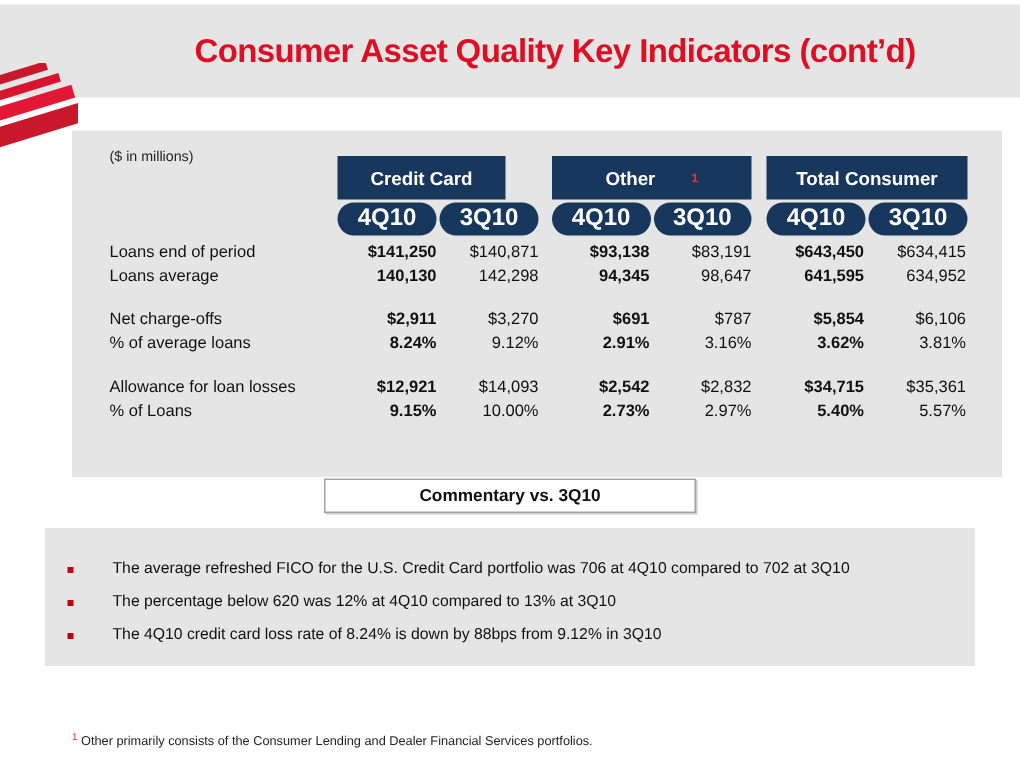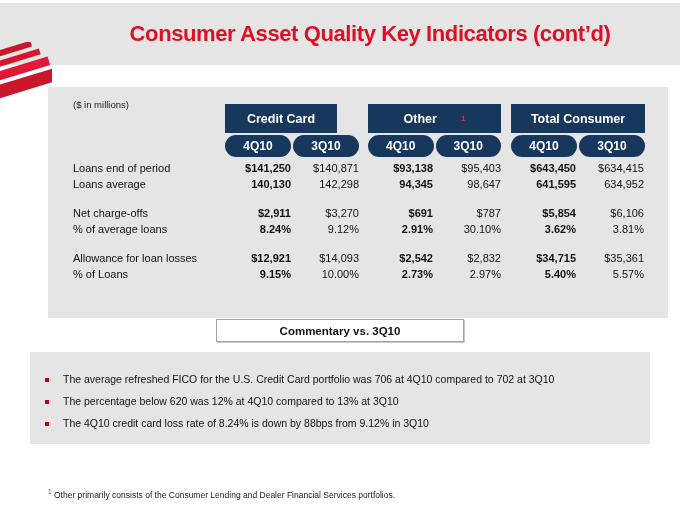--- a/index.html
+++ b/index.html
@@ -23,39 +23,39 @@
     font-weight:bold; font-size:12.5px; display:flex; align-items:center; justify-content:center; }
   .grp-cc  { left:177px; width:112px; }
   .grp-oth { left:320px; width:133px;gap:23px; }
   .grp-tot { left:463px; width:134px; }
   .grp sup { color:#FF2A2A; font-size:8px; margin-left:1px; }
 
   .subrow { position:absolute; top:48px; height:22px; display:flex; gap:2px; }
   .sub-cc  { left:177px; width:134px; }
   .sub-oth { left:320px; width:133px; }
   .sub-tot { left:463px; width:134px; }
-  .sub { flex:1; background:#17375D; color:#fff; font-weight:bold; font-size:12px;
+  .sub { flex:1; background:#17375D; color:#fff; font-weight:bold; font-size:16px;
     display:flex; align-items:center; justify-content:center;border-radius:11px; }
 
   .rows { position:absolute; left:0; top:73px; width:620px; }
   .row { display:flex; height:16px; align-items:center; font-size:11px; color:#111; }
   .spacer { height:13px; }
   .c-label { width:177px; padding-left:25px; }
   .c-v { width:66px; text-align:right; }
   .c-v3 { width:65px; text-align:right; }
   .sp { width:2px; } .g1 { width:9px; } .g2 { width:10px; }
   .b { font-weight:bold; }
 
   
   .commentary-panel { position:absolute; left:30px; top:352px; width:620px; height:92px; background:#E5E5E5; }
   .commentary-title-box { position:absolute; left:216px; top:319px; width:248px; height:23px;
     background:#fff; border:1px solid #A3A3A3; display:flex; align-items:center; justify-content:center;
     font-weight:bold; font-size:11.5px; color:#111; z-index:3; box-shadow:1px 1px 0 #c9c9c9; }
   .bullets { position:absolute; left:10px; top:21px; width:600px; }
-  .bullet { display:flex; align-items:flex-start; margin-bottom:8.5px; }
+  .bullet { display:flex; align-items:flex-start; margin-bottom:8.5px;gap:12px; }
   .bullet-dot { width:4px; height:4px; background:#C00010; margin:5px 14px 0 5px; flex:0 0 auto; }
   .bullet-text { font-size:10.5px; color:#111; line-height:13.5px; }
 
   
   .footnote { position:absolute; left:48px; top:488px; font-size:8.5px; color:#222; }
   .footnote sup { color:#E0301E; font-size:6.5px; }
 </style>
 </head>
 <body>
 
@@ -103,21 +103,21 @@
 
     <div class="rows">
       <div class="row">
         <div class="c-label">Loans end of period</div>
         <div class="c-v b">$141,250</div>
           <div class="sp"></div>
         <div class="c-v">$140,871</div>
           <div class="g1"></div>
         <div class="c-v3 b">$93,138</div>
           <div class="sp"></div>
-        <div class="c-v">$95,403</div>
+        <div class="c-v">$83,191</div>
           <div class="g2"></div>
         <div class="c-v3 b">$643,450</div>
           <div class="sp"></div>
         <div class="c-v">$634,415</div>
       </div>
       <div class="row">
         <div class="c-label">Loans average</div>
         <div class="c-v b">140,130</div>
           <div class="sp"></div>
         <div class="c-v">142,298</div>
@@ -146,21 +146,21 @@
         <div class="c-v">$6,106</div>
       </div>
       <div class="row">
         <div class="c-label">% of average loans</div>
         <div class="c-v b">8.24%</div>
           <div class="sp"></div>
         <div class="c-v">9.12%</div>
           <div class="g1"></div>
         <div class="c-v3 b">2.91%</div>
           <div class="sp"></div>
-        <div class="c-v">30.10%</div>
+        <div class="c-v">3.16%</div>
           <div class="g2"></div>
         <div class="c-v3 b">3.62%</div>
           <div class="sp"></div>
         <div class="c-v">3.81%</div>
       </div>
       <div class="spacer"></div>
       <div class="row">
         <div class="c-label">Allowance for loan losses</div>
         <div class="c-v b">$12,921</div>
           <div class="sp"></div>

